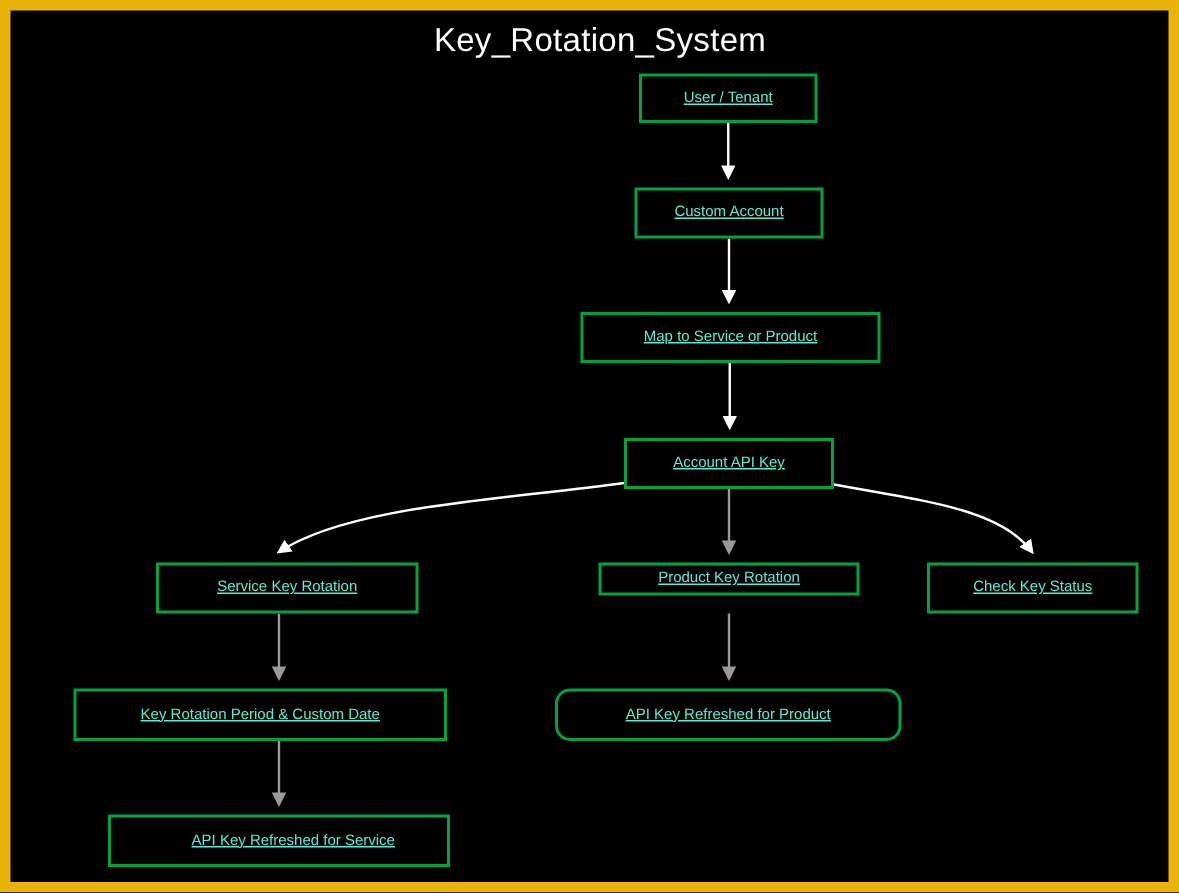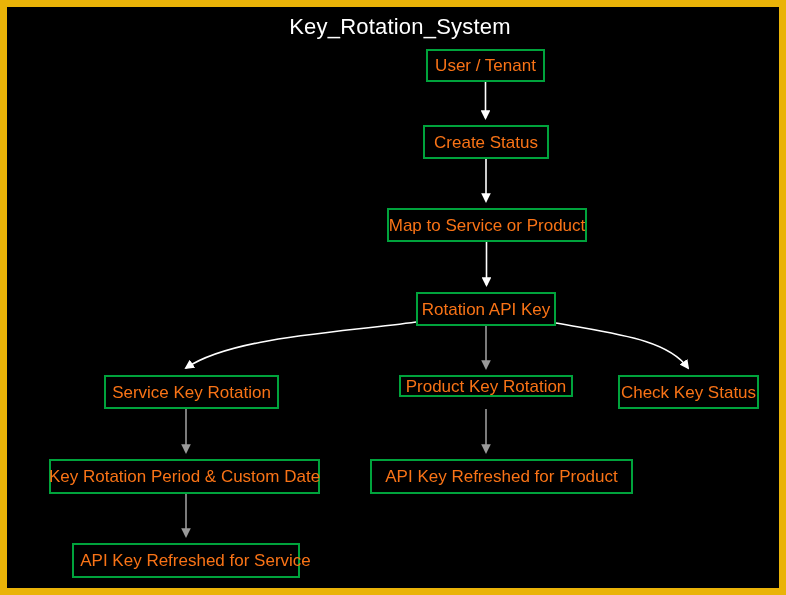--- a/index.html
+++ b/index.html
@@ -36,28 +36,29 @@
     top: 0;
     width: 786px;
     height: 595px;
     pointer-events: none;
   }
   .node {
     position: absolute;
     box-sizing: border-box;
     background: #000000;
     border: 2px solid #00a33c;
-    color: #f97316;
-    font-size: 17px;
+    color: #5eead4;
+    font-size: 10px;
     line-height: 1;
     display: flex;
     align-items: center;
     justify-content: center;
     white-space: nowrap;
     user-select: none;
+    text-decoration: underline;
   }
   .node-label {
     display: block;
     padding: 0 10px;
   }
 </style>
 </head>
 <body>
 
 <div id="page">
@@ -84,41 +85,41 @@
         <path d="M 479 402 L 479 445" fill="none" stroke="#9a9a9a" stroke-width="1.6" marker-end="url(#arrow-gray)"></path>
         <path d="M 179 487 L 179 529" fill="none" stroke="#9a9a9a" stroke-width="1.6" marker-end="url(#arrow-gray)"></path>
       </g>
   </svg>
 
   <div id="nodes-layer">
       <div class="node" style="left: 419px; top: 42px; width: 119px; height: 33px;">
         <span class="node-label">User / Tenant</span>
       </div>
       <div class="node" style="left: 416px; top: 118px; width: 126px; height: 34px;">
-        <span class="node-label">Create Status</span>
+        <span class="node-label">Custom Account</span>
       </div>
       <div class="node" style="left: 380px; top: 201px; width: 200px; height: 34px;">
         <span class="node-label">Map to Service or Product</span>
       </div>
       <div class="node" style="left: 409px; top: 285px; width: 140px; height: 34px;">
-        <span class="node-label">Rotation API Key</span>
+        <span class="node-label">Account API Key</span>
       </div>
       <div class="node" style="left: 97px; top: 368px; width: 175px; height: 34px;">
         <span class="node-label">Service Key Rotation</span>
       </div>
       <div class="node" style="left: 392px; top: 368px; width: 174px; height: 22px;">
         <span class="node-label">Product Key Rotation</span>
       </div>
       <div class="node" style="left: 611px; top: 368px; width: 141px; height: 34px;">
         <span class="node-label">Check Key Status</span>
       </div>
-      <div class="node" style="left: 42px; top: 452px; width: 271px; height: 35px;">
+      <div class="node" style="left: 42px; top: 452px; width: 249px; height: 35px;">
         <span class="node-label">Key Rotation Period &amp; Custom Date</span>
       </div>
-      <div class="node" style="left: 363px; top: 452px; width: 263px; height: 35px;">
+      <div class="node" style="left: 363px; top: 452px; width: 231px; height: 35px; border-radius: 10px;">
         <span class="node-label">API Key Refreshed for Product</span>
       </div>
       <div class="node" style="left: 65px; top: 536px; width: 228px; height: 35px; padding-left: 19px;">
         <span class="node-label">API Key Refreshed for Service</span>
       </div>
     </div>
 
 </div>
 
 </body></html>

